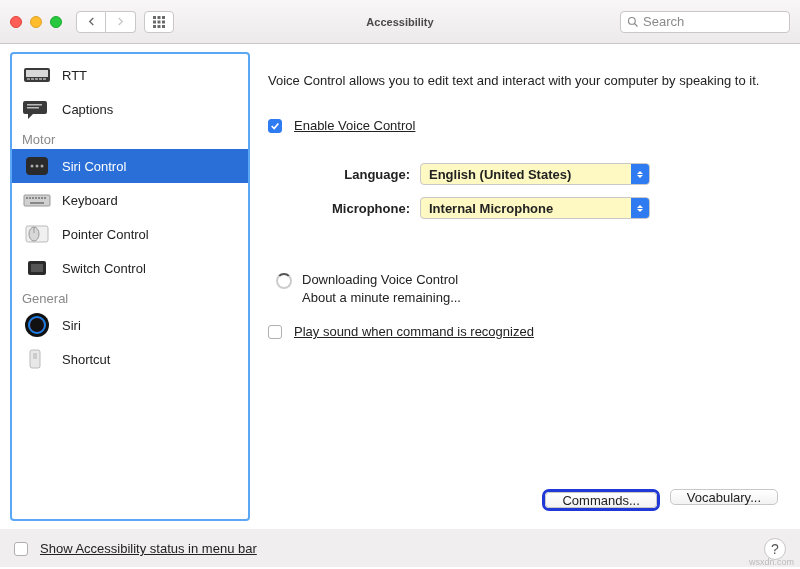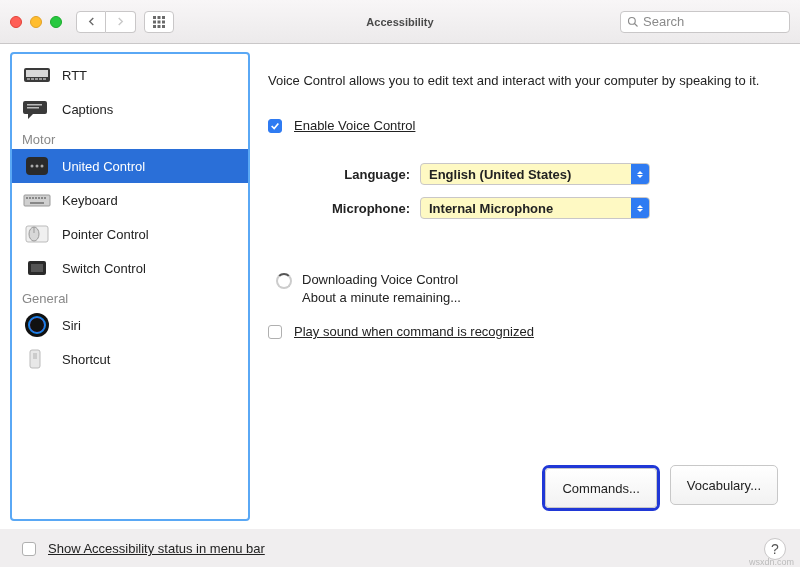--- a/index.html
+++ b/index.html
@@ -44,21 +44,21 @@
 .select .arrow { width: 18px; height: 20px; background: #2f7bf2; border-radius: 0 3px 3px 0; margin-left: auto; display: flex; flex-direction: column; align-items: center; justify-content: center; gap: 1px; }
 .select .arrow::before, .select .arrow::after { content: ""; width: 0; height: 0; border-left: 3px solid transparent; border-right: 3px solid transparent; }
 .select .arrow::before { border-bottom: 3px solid #fff; }
 .select .arrow::after { border-top: 3px solid #fff; }
 
 .download { display: flex; align-items: flex-start; gap: 10px; margin-top: 40px; margin-bottom: 18px; padding-left: 8px; }
 .spinner { width: 16px; height: 16px; border: 2px solid #ccc; border-top-color: #555; border-radius: 50%; flex-shrink: 0; margin-top: 2px; }
 .download-text { font-size: 13px; line-height: 1.35; }
 
 .btnrow { display: flex; justify-content: flex-end; gap: 10px; margin-top: auto; padding-bottom: 4px; }
-.macbtn { height: 40px; padding: 0 16px; background: linear-gradient(#ffffff, #f2f2f2); border: 1px solid #c8c8c8; border-radius: 5px; font-size: 13px; cursor: default; display: flex; align-items: center; }
+.macbtn { height: 16px; padding: 0 16px; background: linear-gradient(#ffffff, #f2f2f2); border: 1px solid #c8c8c8; border-radius: 5px; font-size: 13px; cursor: default; display: flex; align-items: center; }
 .highlight-ring { border: 3px solid #2038d6; border-radius: 7px; padding: 0; }
 .highlight-ring .macbtn { border-radius: 4px; }
 
 .bottombar { height: 38px; border-top: 1px solid transparent; padding: 0 14px; display: flex; align-items: center; justify-content: space-between; background: #f0eeef; }
 .helpbtn { width: 22px; height: 22px; border: 1px solid #c9c7c8; border-radius: 50%; background: #fff; display: flex; align-items: center; justify-content: center; font-size: 14px; color: #555; }
 
 .watermark { position: fixed; bottom: 2px; right: 6px; font-size: 9px; color: #bbb; }
 </style>
 </head>
 <body>
@@ -135,21 +135,21 @@
       <div class="s-section">Motor</div>
       <div class="s-item selected">
         <span class="icon">
           <svg width="30" height="22" viewBox="0 0 30 22">
               <rect x="4" y="2" width="22" height="18" rx="4" fill="#2a2a2a"></rect>
               <circle cx="10" cy="11" r="1.5" fill="#aaa"></circle>
               <circle cx="15" cy="11" r="1.5" fill="#aaa"></circle>
               <circle cx="20" cy="11" r="1.5" fill="#aaa"></circle>
             </svg>
         </span>
-        <span class="label">United Control</span>
+        <span class="label">Siri Control</span>
       </div>
       <div class="s-item">
         <span class="icon">
           <svg width="30" height="22" viewBox="0 0 30 22">
               <rect x="2" y="6" width="26" height="11" rx="1" fill="#d0d0d0" stroke="#999"></rect>
               <rect x="4" y="8" width="2" height="2" fill="#888"></rect>
               <rect x="7" y="8" width="2" height="2" fill="#888"></rect>
               <rect x="10" y="8" width="2" height="2" fill="#888"></rect>
               <rect x="13" y="8" width="2" height="2" fill="#888"></rect>
               <rect x="16" y="8" width="2" height="2" fill="#888"></rect>
@@ -250,20 +250,20 @@
     <div class="btnrow">
       <div class="highlight-ring">
         <div class="macbtn">Commands...</div>
       </div>
       <div class="macbtn">Vocabulary...</div>
     </div>
   </div>
 </div>
 
 <div class="bottombar">
-  <div class="checkrow" style="margin:8px;justify-content:center;">
+  <div class="checkrow" style="margin:0;justify-content:center;">
     <span class="checkbox"></span>
     <span>Show Accessibility status in menu bar</span>
   </div>
   <div class="helpbtn">?</div>
 </div>
 
 <div class="watermark">wsxdn.com</div>
 
 </body></html>

